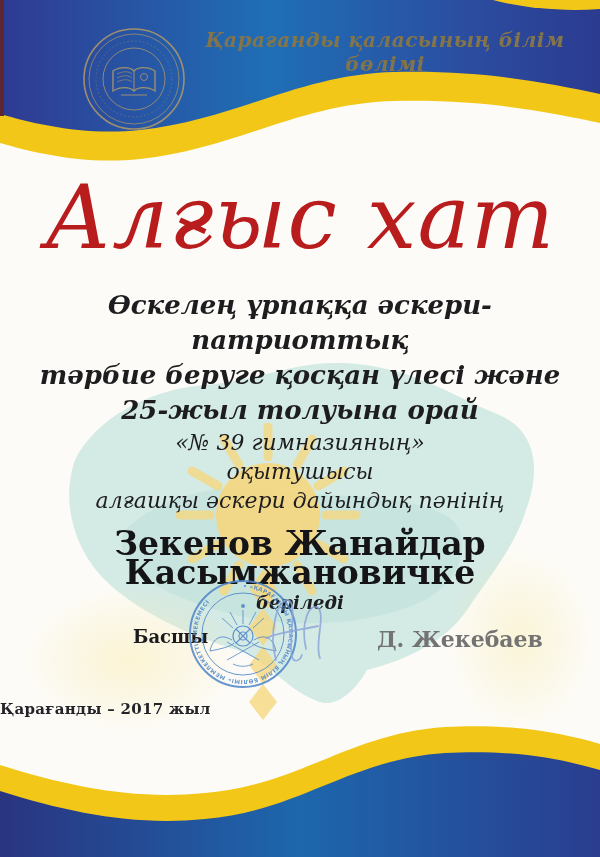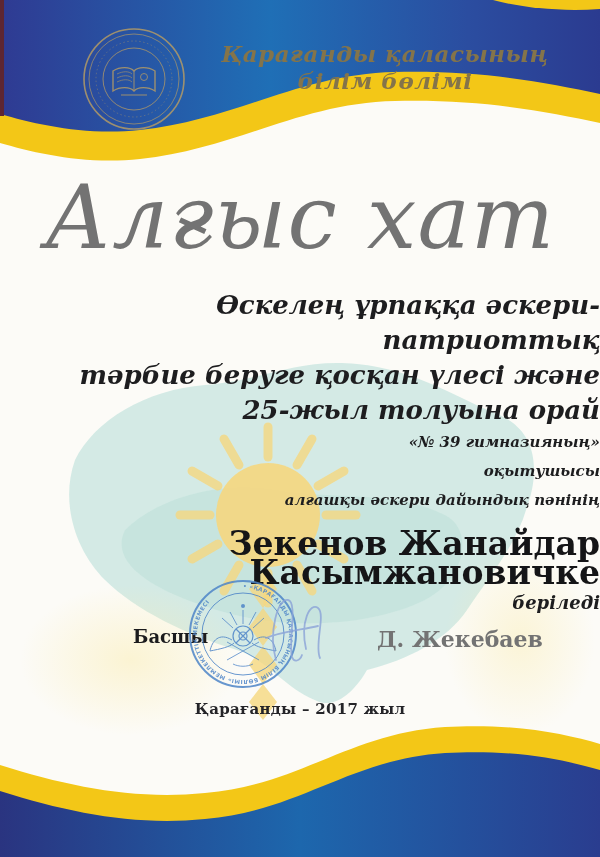--- a/index.html
+++ b/index.html
@@ -10,49 +10,49 @@
   }
   svg{display:block;}
   .abs{position:absolute;}
   
   .top-wave{left:0;top:0;z-index:1;}
   .bottom-wave{left:0;bottom:0;z-index:1;}
   .edge-artifact{left:0;top:0;width:4px;height:116px;background:#5e2632;z-index:2;}
   
   .logo{left:80px;top:25px;z-index:3;}
   .org-title{
-    left:186px;top:40px;width:398px;text-align:center;z-index:3;
-    font-size:23px;font-weight:bold;font-style:italic;color:#84744a;
+    left:186px;top:28px;width:398px;text-align:center;z-index:3;
+    font-size:20px;font-weight:bold;font-style:italic;color:#84744a;
     letter-spacing:.5px;
   }
   
   .watermark{left:35px;top:330px;z-index:1;opacity:.95;}
   .tint{z-index:1;border-radius:50%;pointer-events:none;}
   .tint-a{left:20px;top:585px;width:220px;height:150px;
     background:radial-gradient(closest-side,rgba(250,236,175,.5),rgba(250,236,175,0));}
   .tint-b{left:445px;top:545px;width:150px;height:190px;
     background:radial-gradient(closest-side,rgba(250,236,175,.45),rgba(250,236,175,0));}
   
   .title{
     left:0;right:0;top:172px;text-align:center;z-index:2;
-    font-size:88px;line-height:1.05;font-style:italic;color:#737373;
+    font-size:88px;line-height:1.05;font-style:italic;color:#b91c1c;
     letter-spacing:1px;
   }
-  .body-block{left:0;right:0;top:288px;text-align:right;z-index:2;color:#1d1d1f;}
+  .body-block{left:0;right:0;top:288px;text-align:center;z-index:2;color:#1d1d1f;}
   .line-lg{font-size:26px;line-height:35px;font-weight:bold;font-style:italic;}
-  .line-sm{font-size:15px;line-height:29px;font-weight:bold;font-style:italic;}
+  .line-sm{font-size:22px;line-height:29px;font-weight:normal;font-style:italic;}
   .recipient{font-size:33px;line-height:29px;font-weight:bold;color:#151517;margin-top:14px;}
   .closing{font-size:18px;line-height:31px;font-weight:bold;font-style:italic;}
   
   .sig-role{left:133px;top:626px;font-size:18px;font-weight:bold;color:#1b1b1d;z-index:2;}
   .sig-name{left:377px;top:626px;font-size:22px;font-weight:bold;color:#737373;z-index:2;}
   .stamp{left:187px;top:578px;z-index:3;opacity:.85;}
   .signature-scribble{left:258px;top:586px;z-index:4;opacity:.8;}
   .footer-line{
-    left:0;right:0;top:700px;text-align:center;z-index:2;
+    left:0;right:0;top:700px;text-align:left;z-index:2;
     font-size:15px;font-weight:bold;color:#242428;letter-spacing:.3px;
   }
 </style>
 </head>
 <body>
 
 <div class="page">
 
   <svg class="abs top-wave" width="600" height="170" viewBox="0 0 600 170">
     <defs>

